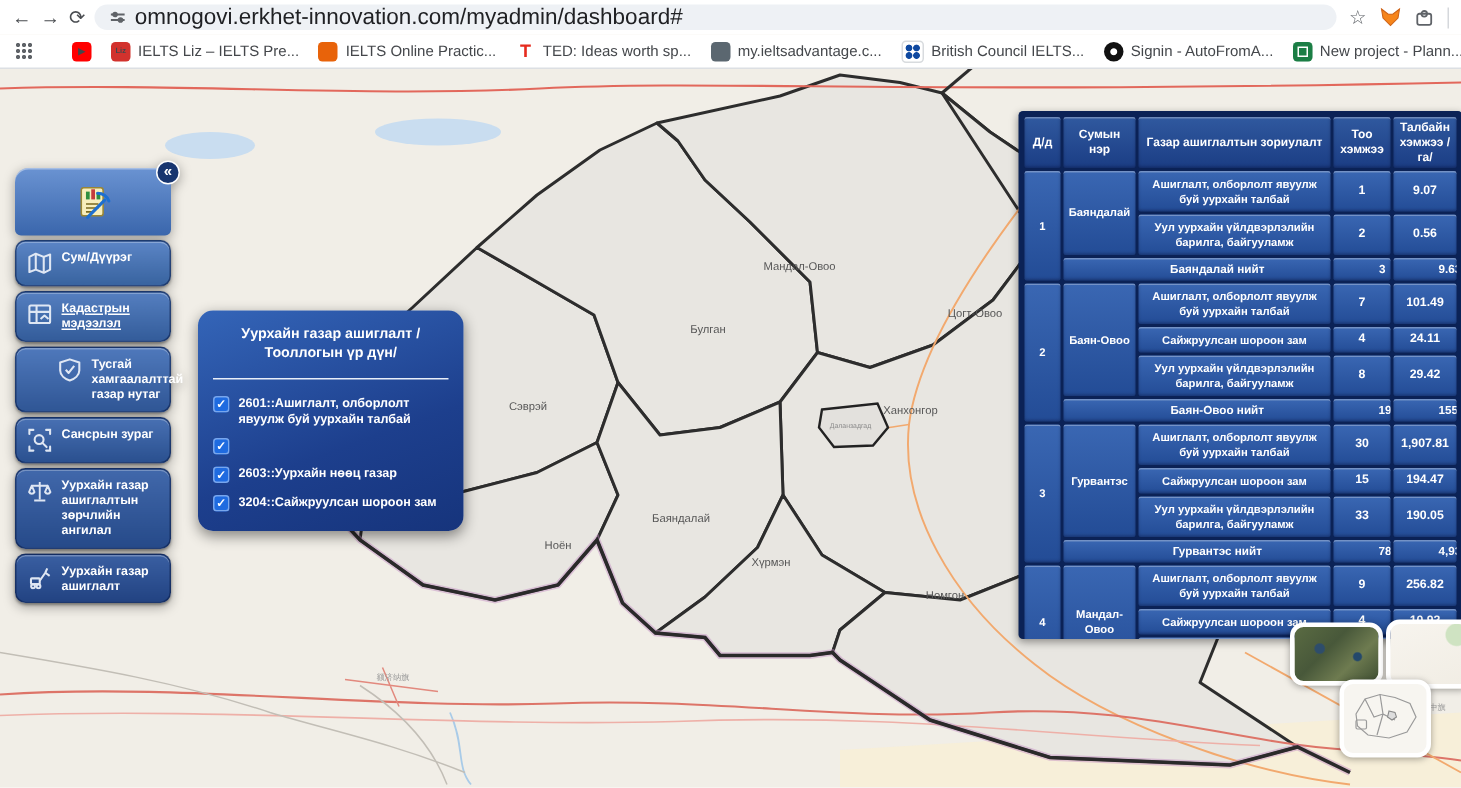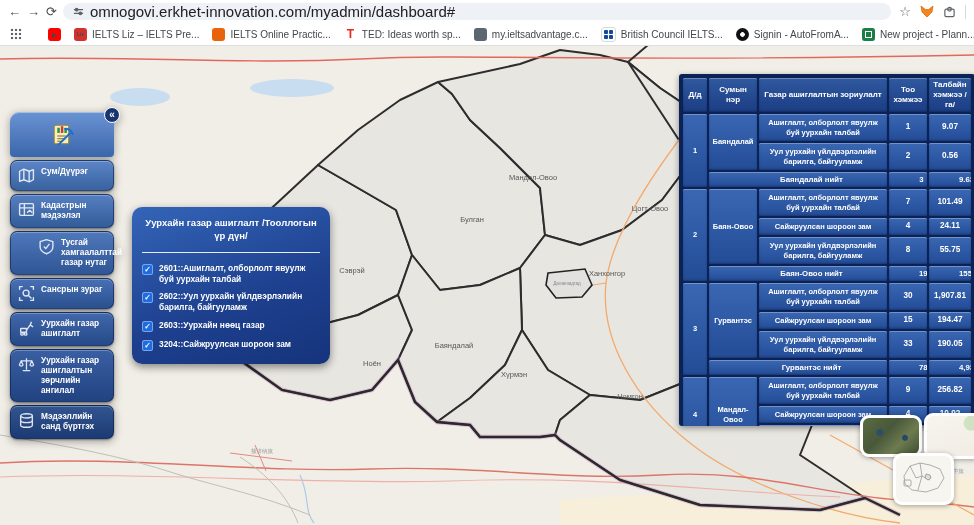--- a/index.html
+++ b/index.html
@@ -59,31 +59,31 @@
            display:flex;align-items:center;justify-content:center;position:relative;
            box-shadow:inset 0 1px 0 rgba(255,255,255,.4);}
   .collapse-btn{position:absolute;right:-6px;top:-5px;width:16px;height:16px;border-radius:50%;
                 background:#17356f;border:1.5px solid #fff;color:#fff;font-weight:bold;font-size:10px;
                 line-height:13px;text-align:center;cursor:pointer;box-sizing:border-box;}
   .sb-item{border-radius:7px;display:flex;align-items:flex-start;gap:6px;padding:6px 5px 6px 7px;
            color:#fff;font-weight:bold;font-size:8.3px;line-height:1.2;cursor:pointer;
            box-shadow:inset 0 1px 0 rgba(255,255,255,.28), 0 1px 2px rgba(0,0,0,.35);
            border:1px solid rgba(8,26,70,.55);}
   .sb-item:nth-of-type(2){background:linear-gradient(180deg,#5b85c6,#38639f);}
-  .sb-item:nth-of-type(3){background:linear-gradient(180deg,#557fc0,#335c9a);}
+  .sb-item:nth-of-type(3){background:linear-gradient(180deg,#557fc0,#335c9a);text-decoration:underline;}
   .sb-item:nth-of-type(4){background:linear-gradient(180deg,#4f78bb,#2f5695);padding-left:27px;}
   .sb-item:nth-of-type(5){background:linear-gradient(180deg,#4870b3,#2a508f);}
   .sb-item:nth-of-type(6){background:linear-gradient(180deg,#4168ab,#264a89);}
   .sb-item:nth-of-type(7){background:linear-gradient(180deg,#3a5fa2,#224382);}
   .sb-item:nth-of-type(8){background:linear-gradient(180deg,#32558f,#1c3a74);}
   .sb-item:nth-of-type(9){background:linear-gradient(180deg,#2b4a84,#16316a);}
   .sb-ic{flex:none;width:17px;height:17px;opacity:.95;}
 
   
-  .legend{position:absolute;left:132px;top:207px;width:198px;border-radius:10px;z-index:5;
+  .legend{position:absolute;left:132px;top:207px;width:177px;border-radius:10px;z-index:5;
           background:linear-gradient(160deg,#3465b8 0%,#1d3f8d 60%,#16347c 100%);
           box-shadow:0 3px 9px rgba(0,0,0,.45);padding:10px 10px 6px;color:#fff;box-sizing:border-box;}
   .legend-title{font-size:9.5px;font-weight:bold;text-align:center;line-height:1.35;}
   .legend hr{border:none;border-top:1.5px solid #e8eef8;margin:9px 0 10px;}
   .lg-item{display:flex;gap:6px;margin-bottom:7px;font-size:8.4px;font-weight:bold;
            line-height:1.3;align-items:flex-start;}
   .cb{flex:none;width:11px;height:11px;margin-top:1px;background:#1f6be0;border-radius:2.5px;
       color:#fff;font-size:8px;line-height:11px;text-align:center;cursor:pointer;
       box-shadow:inset 0 0 0 1px rgba(255,255,255,.4);}
 
@@ -298,60 +298,49 @@
           <g stroke="#e8eef8" stroke-width="1.3" fill="none" stroke-linecap="round">
             <path d="M1.5,4 V1.5 H4 M12,1.5 H14.5 V4 M14.5,12 V14.5 H12 M4,14.5 H1.5 V12"></path>
             <circle cx="7.6" cy="7.6" r="2.8"></circle>
             <path d="M9.8,9.8 L12.3,12.3"></path>
           </g>
         </svg>
       <span>Сансрын зураг</span>
     </div>
     <div class="sb-item">
       <svg class="sb-ic" viewBox="0 0 16 16">
+          <g stroke="#e8eef8" stroke-width="1.2" fill="none" stroke-linejoin="round">
+            <path d="M8,2.2 V13 M4.5,13.8 H11.5 M3,4.5 H13"></path>
+            <path d="M3,4.5 l-1.7,4 a1.9,1.9 0 0 0 3.4,0 Z M13,4.5 l-1.7,4 a1.9,1.9 0 0 0 3.4,0 Z"></path>
+          </g>
+        </svg>
+      <span>Уурхайн газар ашиглалтын зөрчлийн ангилал</span>
+    </div>
+    <div class="sb-item">
+      <svg class="sb-ic" viewBox="0 0 16 16">
           <g stroke="#e8eef8" stroke-width="1.3" fill="none" stroke-linejoin="round">
             <rect x="2.5" y="9" width="5.5" height="3.5" rx="0.5"></rect>
             <circle cx="3.8" cy="14" r="1.2"></circle>
             <circle cx="7.2" cy="14" r="1.2"></circle>
             <path d="M8,10.5 L11.5,5.5 L14.2,7.5 M11.5,5.5 l1.2,-2.8"></path>
           </g>
         </svg>
       <span>Уурхайн газар ашиглалт</span>
-    </div>
-    <div class="sb-item">
-      <svg class="sb-ic" viewBox="0 0 16 16">
-          <g stroke="#e8eef8" stroke-width="1.2" fill="none" stroke-linejoin="round">
-            <path d="M8,2.2 V13 M4.5,13.8 H11.5 M3,4.5 H13"></path>
-            <path d="M3,4.5 l-1.7,4 a1.9,1.9 0 0 0 3.4,0 Z M13,4.5 l-1.7,4 a1.9,1.9 0 0 0 3.4,0 Z"></path>
-          </g>
-        </svg>
-      <span>Уурхайн газар ашиглалтын зөрчлийн ангилал</span>
-    </div>
-    <div class="sb-item">
-      <svg class="sb-ic" viewBox="0 0 16 16">
-          <g stroke="#e8eef8" stroke-width="1.3" fill="none">
-            <ellipse cx="8" cy="3.6" rx="5.5" ry="2"></ellipse>
-            <path d="M2.5,3.6 V12.4 c0,1.1 2.5,2 5.5,2 s5.5,-0.9 5.5,-2 V3.6"></path>
-            <path d="M2.5,8 c0,1.1 2.5,2 5.5,2 s5.5,-0.9 5.5,-2"></path>
-          </g>
-        </svg>
-      <span>Мэдээллийн санд бүртгэх</span>
     </div>
   </div>
 
   <div class="legend">
     <div class="legend-title">Уурхайн газар ашиглалт /Тооллогын үр дүн/</div>
     <hr>
     <div class="lg-item">
       <span class="cb">✓</span>
       <span>2601::Ашиглалт, олборлолт явуулж буй уурхайн талбай</span>
     </div>
     <div class="lg-item">
       <span class="cb">✓</span>
-      <span>2602::Уул уурхайн үйлдвэрлэлийн барилга, байгууламж</span>
     </div>
     <div class="lg-item">
       <span class="cb">✓</span>
       <span>2603::Уурхайн нөөц газар</span>
     </div>
     <div class="lg-item">
       <span class="cb">✓</span>
       <span>3204::Сайжруулсан шороон зам</span>
     </div>
   </div>
@@ -400,21 +389,21 @@
         <td class="num">101.49</td>
       </tr>
       <tr class="r1">
         <td>Сайжруулсан шороон зам</td>
         <td class="num">4</td>
         <td class="num">24.11</td>
       </tr>
       <tr class="r2">
         <td>Уул уурхайн үйлдвэрлэлийн барилга, байгууламж</td>
         <td class="num">8</td>
-        <td class="num">55.75</td>
+        <td class="num">29.42</td>
       </tr>
       <tr class="tot">
         <td colspan="2">Баян-Овоо нийт</td>
         <td class="num">19</td>
         <td class="num">155.03</td>
       </tr>
 
       <tr class="r2">
         <td rowspan="4">3</td>
         <td rowspan="3">Гурвантэс</td>

